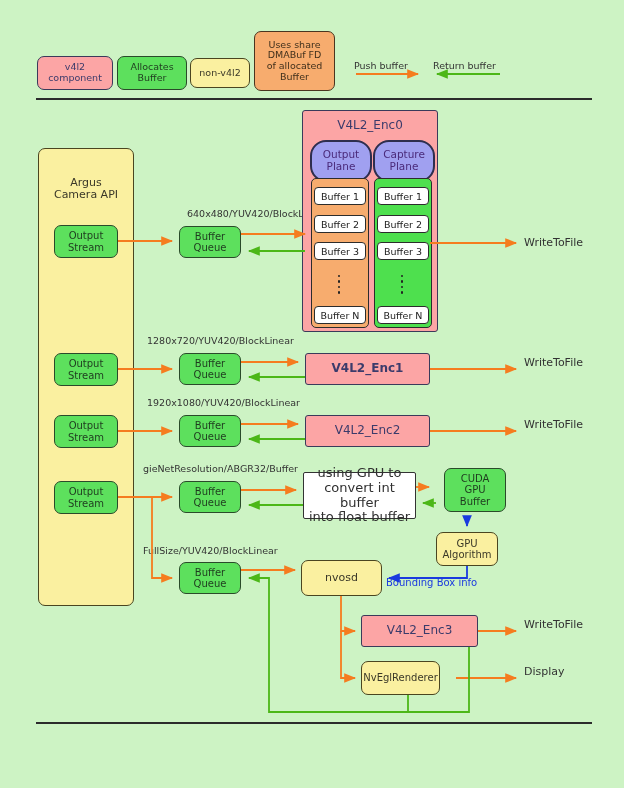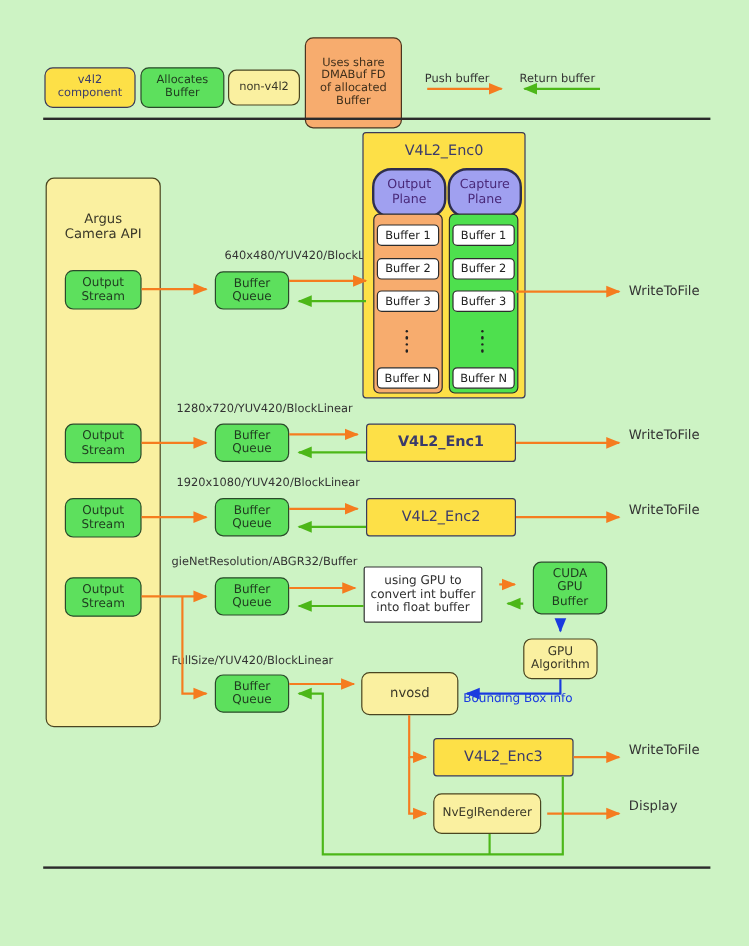--- a/index.html
+++ b/index.html
@@ -15,21 +15,21 @@
   .box{
     position:absolute;
     box-sizing:border-box;
     border:1.5px solid #3a3a1e;
     border-radius:7px;
     display:flex;align-items:center;justify-content:center;
     text-align:center;
     line-height:1.12;
     white-space:pre-line;
   }
-  .purple{background:#fde047;border-color:#3a3a5a;color:#3b3b6b;}
+  .purple{background:#fca5a5;border-color:#3a3a5a;color:#3b3b6b;}
   .green{background:#5de05d;border-color:#2a4a2a;color:#1f3b1f;}
   .yellow{background:#faf0a0;border-color:#4a4520;color:#3a3828;}
   .orange{background:#f7ac6e;border-color:#4a3520;color:#40301c;}
   .white{background:#ffffff;border-color:#333;color:#303030;border-radius:2px;}
   .bufchip{
     background:#fff;border:1.4px solid #2c2c2c;border-radius:4px;
     color:#222;font-size:9.5px;display:flex;align-items:center;justify-content:center;
     position:absolute;
   }
   .plane-pill{
@@ -57,21 +57,21 @@
 </head>
 <body>
 
 <div id="stage">
 
   <div class="box purple" style="left:37px;top:56px;width:76px;height:34px;font-size:9.5px;">v4l2
 component</div>
   <div class="box green" style="left:117px;top:56px;width:70px;height:34px;font-size:9.5px;">Allocates
 Buffer</div>
   <div class="box yellow" style="left:190px;top:58px;width:60px;height:30px;font-size:9.5px;">non-v4l2</div>
-  <div class="box orange" style="left:254px;top:31px;width:81px;height:76px;font-size:9.5px;">Uses share
+  <div class="box orange" style="left:254px;top:31px;width:81px;height:60px;font-size:9.5px;">Uses share
 DMABuf FD
 of allocated
 Buffer</div>
 
   <div class="label" style="left:354px;top:60px;">Push buffer</div>
   <div class="label" style="left:433px;top:60px;">Return buffer</div>
 
   <div class="rule" style="left:36px;top:98px;width:556px;"></div>
 
   <div class="box yellow" style="left:38px;top:148px;width:96px;height:458px;align-items:flex-start;padding-top:28px;font-size:11px;">Argus
@@ -135,33 +135,33 @@
     <i></i>
       <i></i>
       <i></i>
       <i></i>
   </div>
   <div class="bufchip" style="left:377px;top:306px;width:50px;height:16px;">Buffer N</div>
 
   <div class="box purple" style="left:305px;top:353px;width:125px;height:32px;border-radius:3px;font-size:12px;font-weight:bold;">V4L2_Enc1</div>
   <div class="box purple" style="left:305px;top:415px;width:125px;height:32px;border-radius:3px;font-size:12px;">V4L2_Enc2</div>
 
-  <div class="box white" style="left:303px;top:472px;width:99px;height:47px;font-size:10px;">using GPU to
+  <div class="box white" style="left:303px;top:472px;width:113px;height:47px;font-size:13px;">using GPU to
 convert int buffer
 into float buffer</div>
   <div class="box green" style="left:444px;top:468px;width:62px;height:44px;font-size:10px;">CUDA
 GPU
 Buffer</div>
   <div class="box yellow" style="left:436px;top:532px;width:62px;height:34px;font-size:10px;">GPU
 Algorithm</div>
   <div class="blue-label label" style="left:386px;top:577px;">Bounding Box info</div>
 
   <div class="box yellow" style="left:301px;top:560px;width:81px;height:36px;font-size:11px;">nvosd</div>
   <div class="box purple" style="left:361px;top:615px;width:117px;height:32px;border-radius:3px;font-size:12px;">V4L2_Enc3</div>
-  <div class="box yellow" style="left:361px;top:661px;width:90px;height:34px;font-size:10px;">NvEglRenderer</div>
+  <div class="box yellow" style="left:361px;top:661px;width:79px;height:34px;font-size:10px;">NvEglRenderer</div>
 
   <div class="sink" style="left:524px;top:236px;">WriteToFile</div>
   <div class="sink" style="left:524px;top:356px;">WriteToFile</div>
   <div class="sink" style="left:524px;top:418px;">WriteToFile</div>
   <div class="sink" style="left:524px;top:618px;">WriteToFile</div>
   <div class="sink" style="left:524px;top:665px;">Display</div>
 
   <div class="rule" style="left:36px;top:722px;width:556px;"></div>
 
   <svg class="wires" viewBox="0 0 624 788">

